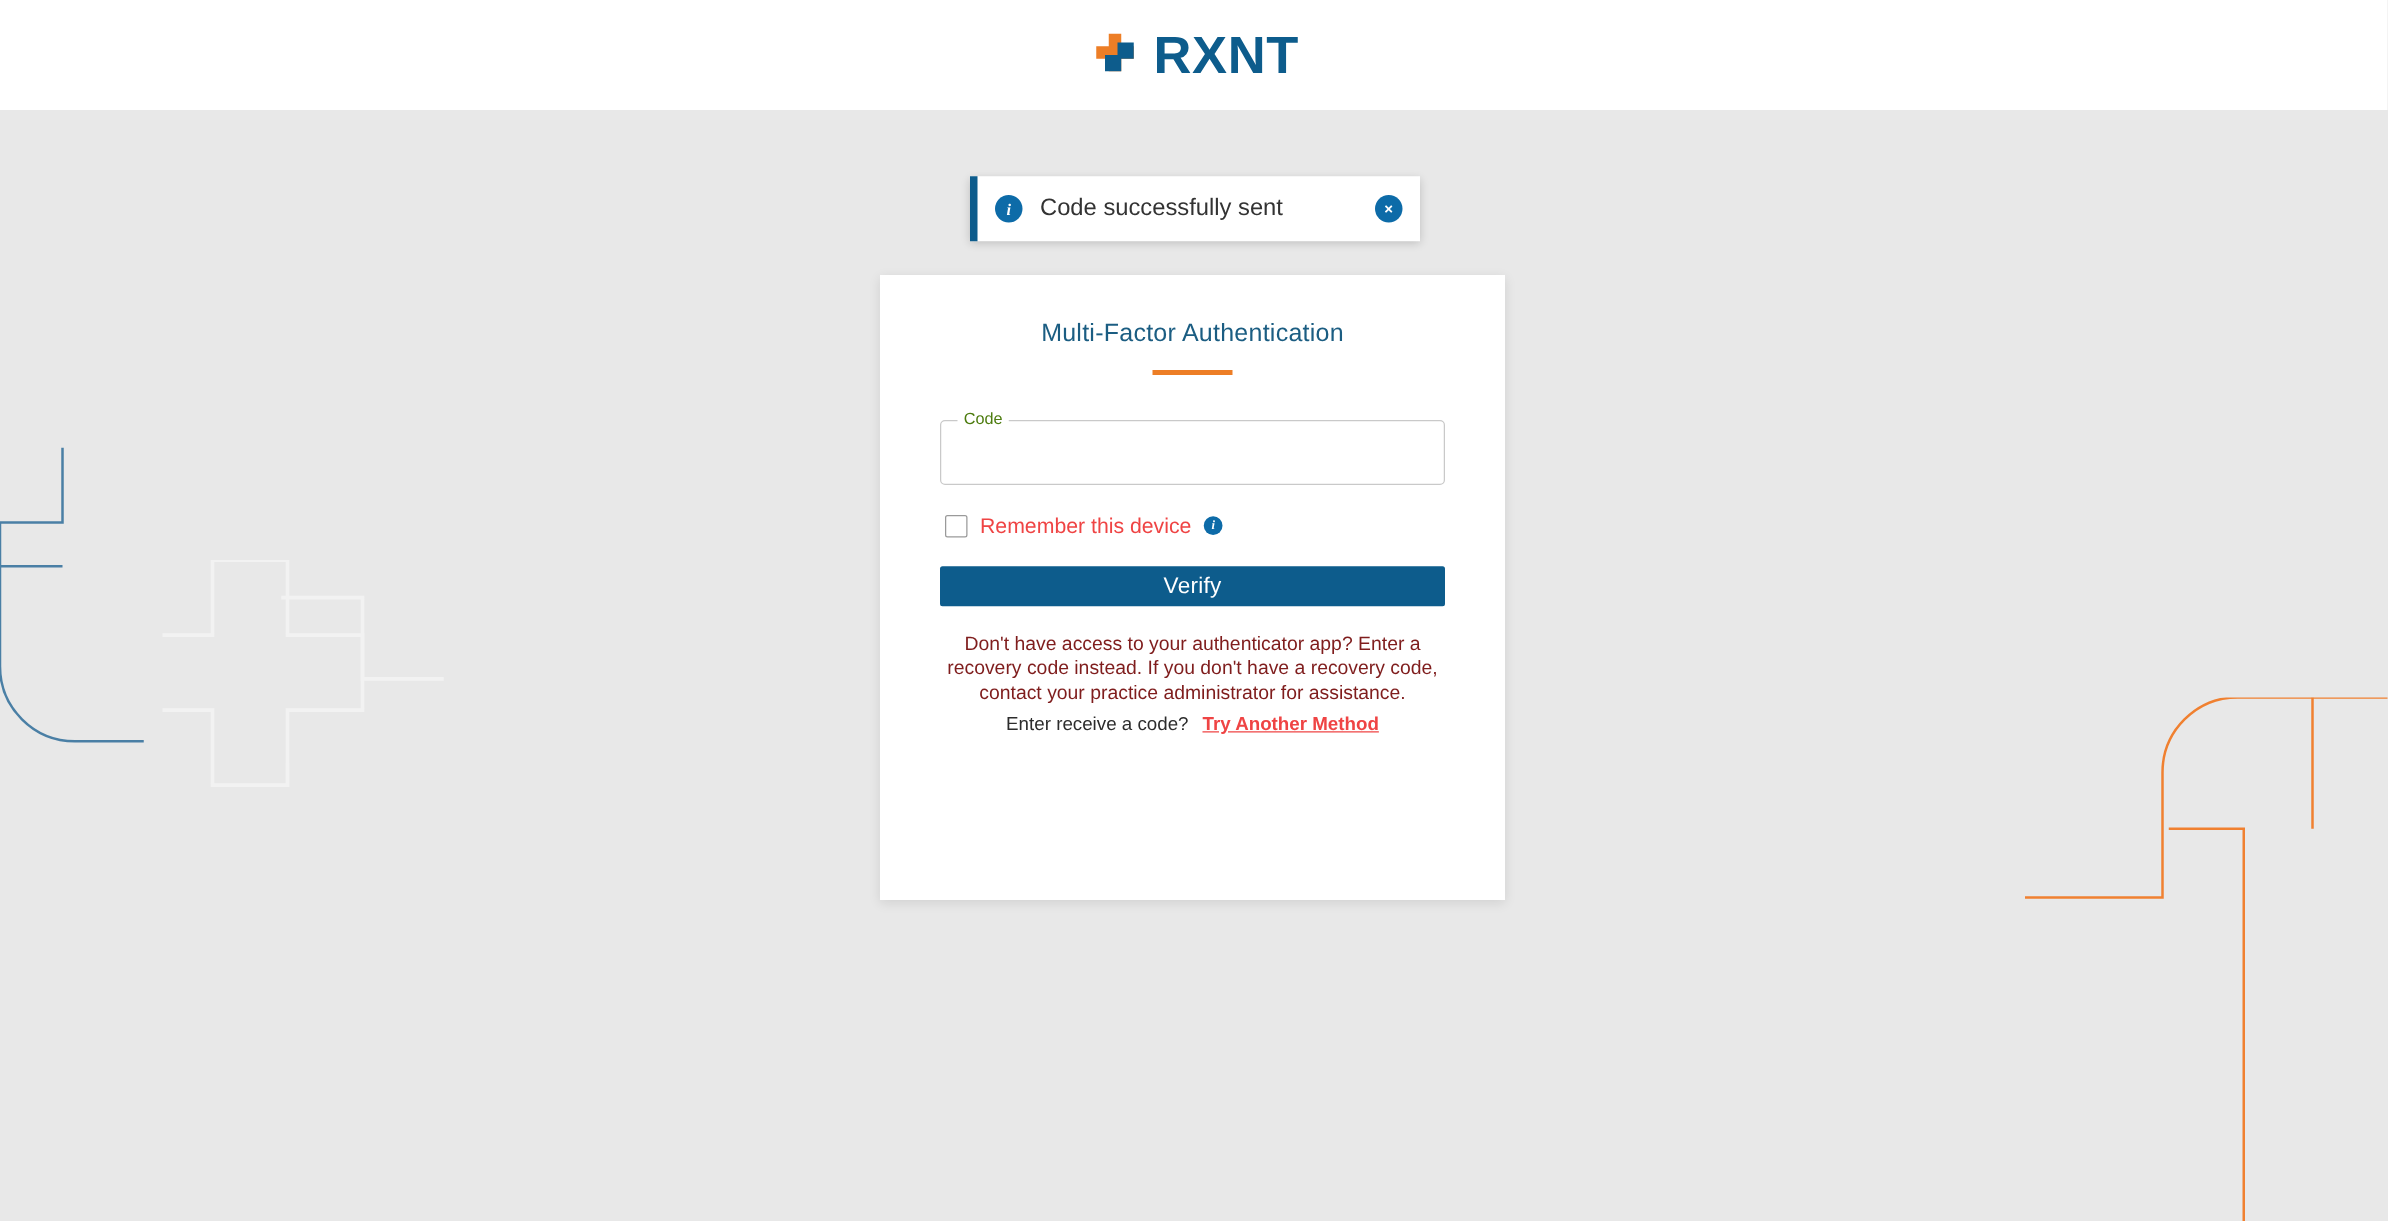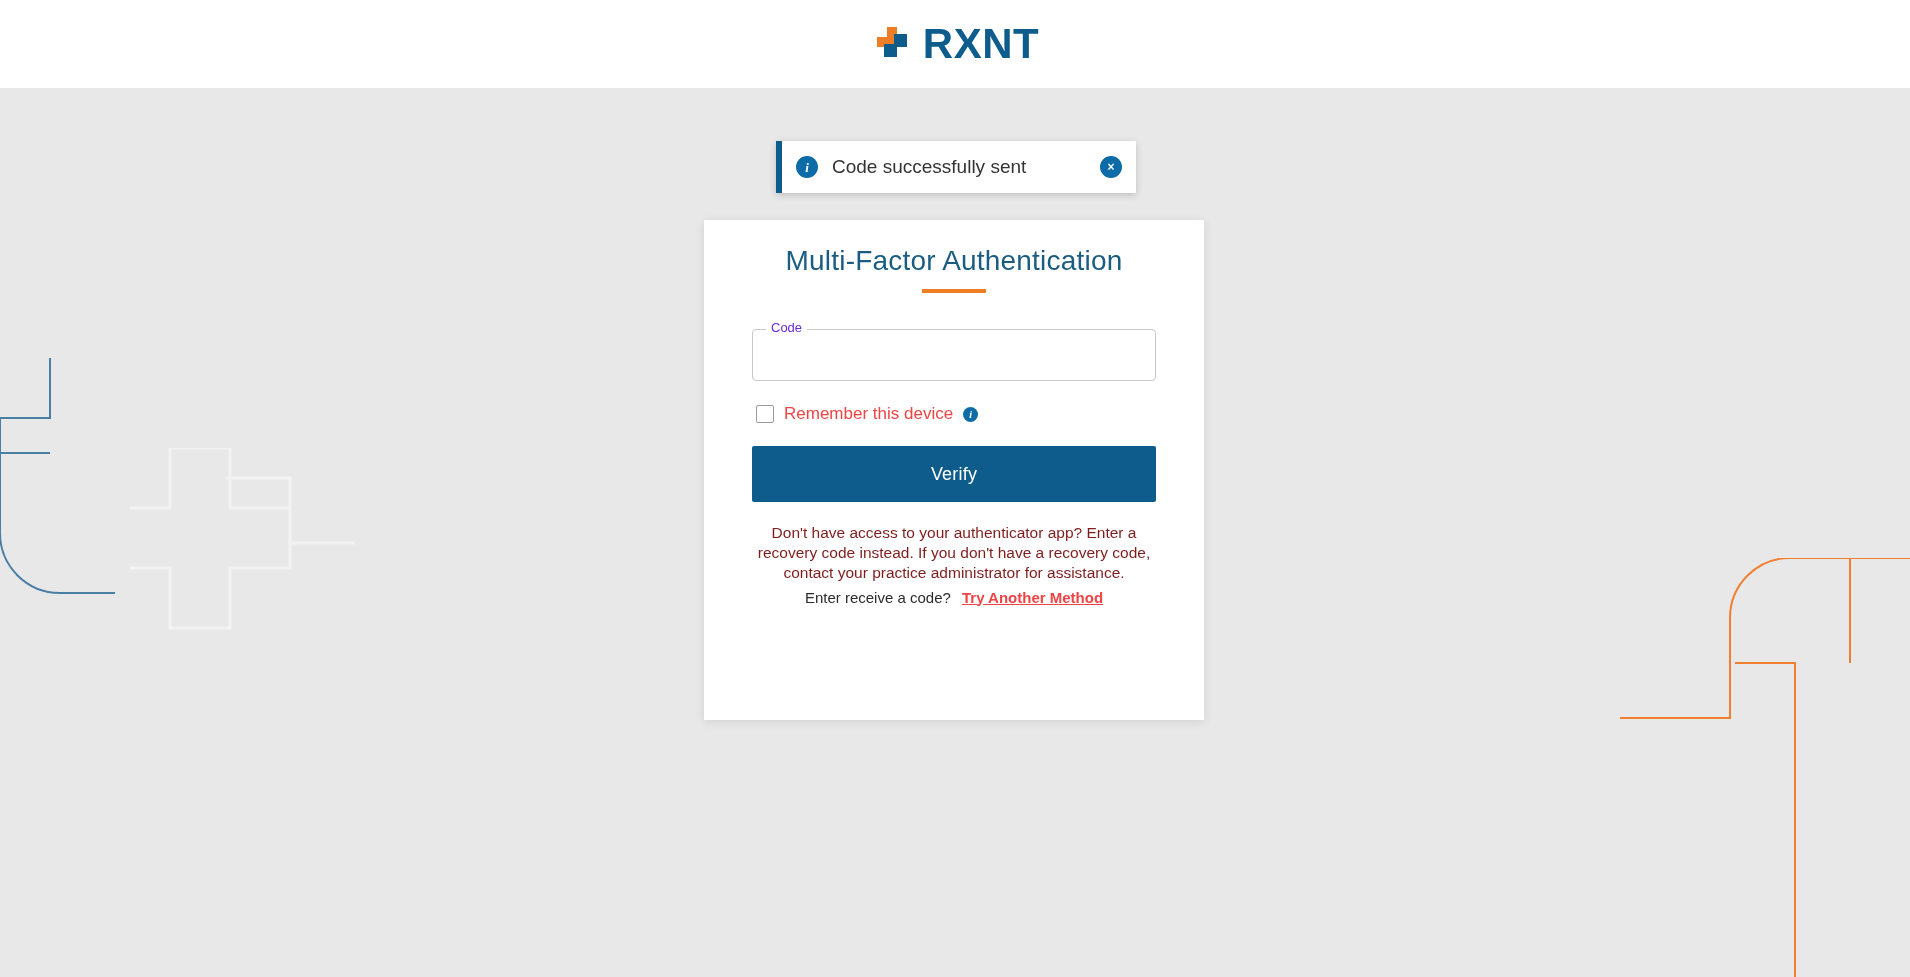--- a/index.html
+++ b/index.html
@@ -99,24 +99,24 @@
     position: absolute;
     left: 704px;
     top: 132px;
     width: 500px;
     height: 500px;
     background: #ffffff;
     box-shadow: 0 2px 9px rgba(0,0,0,0.10);
     padding: 0 48px;
   }
   .card-title {
-    margin: 4px;
+    margin: 16px;
     padding-top: 20px;
     text-align: center;
-    font-size: 28px;
+    font-size: 20px;
     font-weight: normal;
     color: #1b5d82;
     line-height: 1.18;
     letter-spacing: 0.2px;
   }
   .title-rule {
     width: 64px;
     height: 4px;
     background: #ed7e26;
     margin: 12px auto 0;
@@ -142,21 +142,21 @@
     border-radius: 4px;
     background: #fff;
   }
   .field-label {
     position: absolute;
     top: -9px;
     left: 14px;
     background: #ffffff;
     padding: 0 5px;
     font-size: 13px;
-    color: #6d28d9;
+    color: #4d7c0f;
   }
   .field-input {
     position: absolute;
     inset: 1px;
     border: 0;
     outline: none;
     background: transparent;
     padding: 0 14px;
     font-size: 16px;
     color: #222;
@@ -196,21 +196,21 @@
     font-family: "Liberation Serif", serif;
     font-style: italic;
     cursor: pointer;
     flex: 0 0 auto;
   }
 
   
   .verify-btn {
     display: block;
     width: 100%;
-    height: 56px;
+    height: 32px;
     margin-top: 22px;
     background: #0d5c8c;
     color: #ffffff;
     border: 0;
     border-radius: 2px;
     font-size: 18px;
     font-family: "Liberation Sans", sans-serif;
     cursor: pointer;
     letter-spacing: 0.2px;
   }

